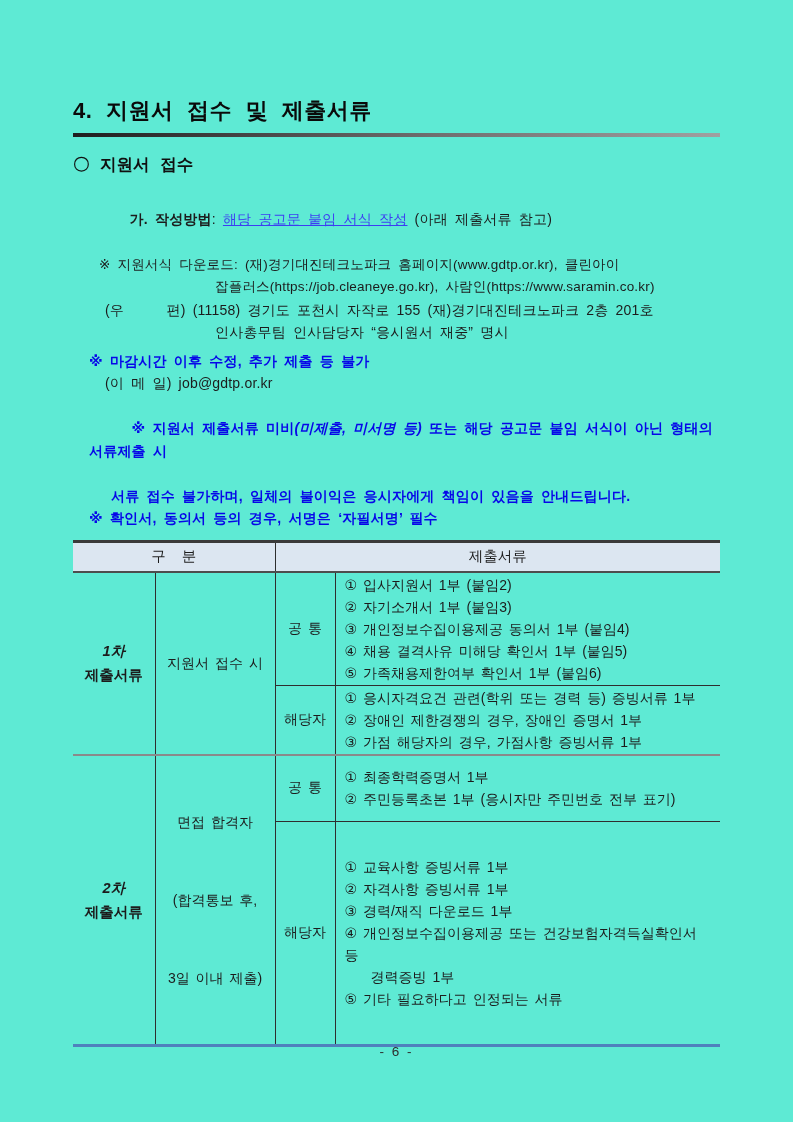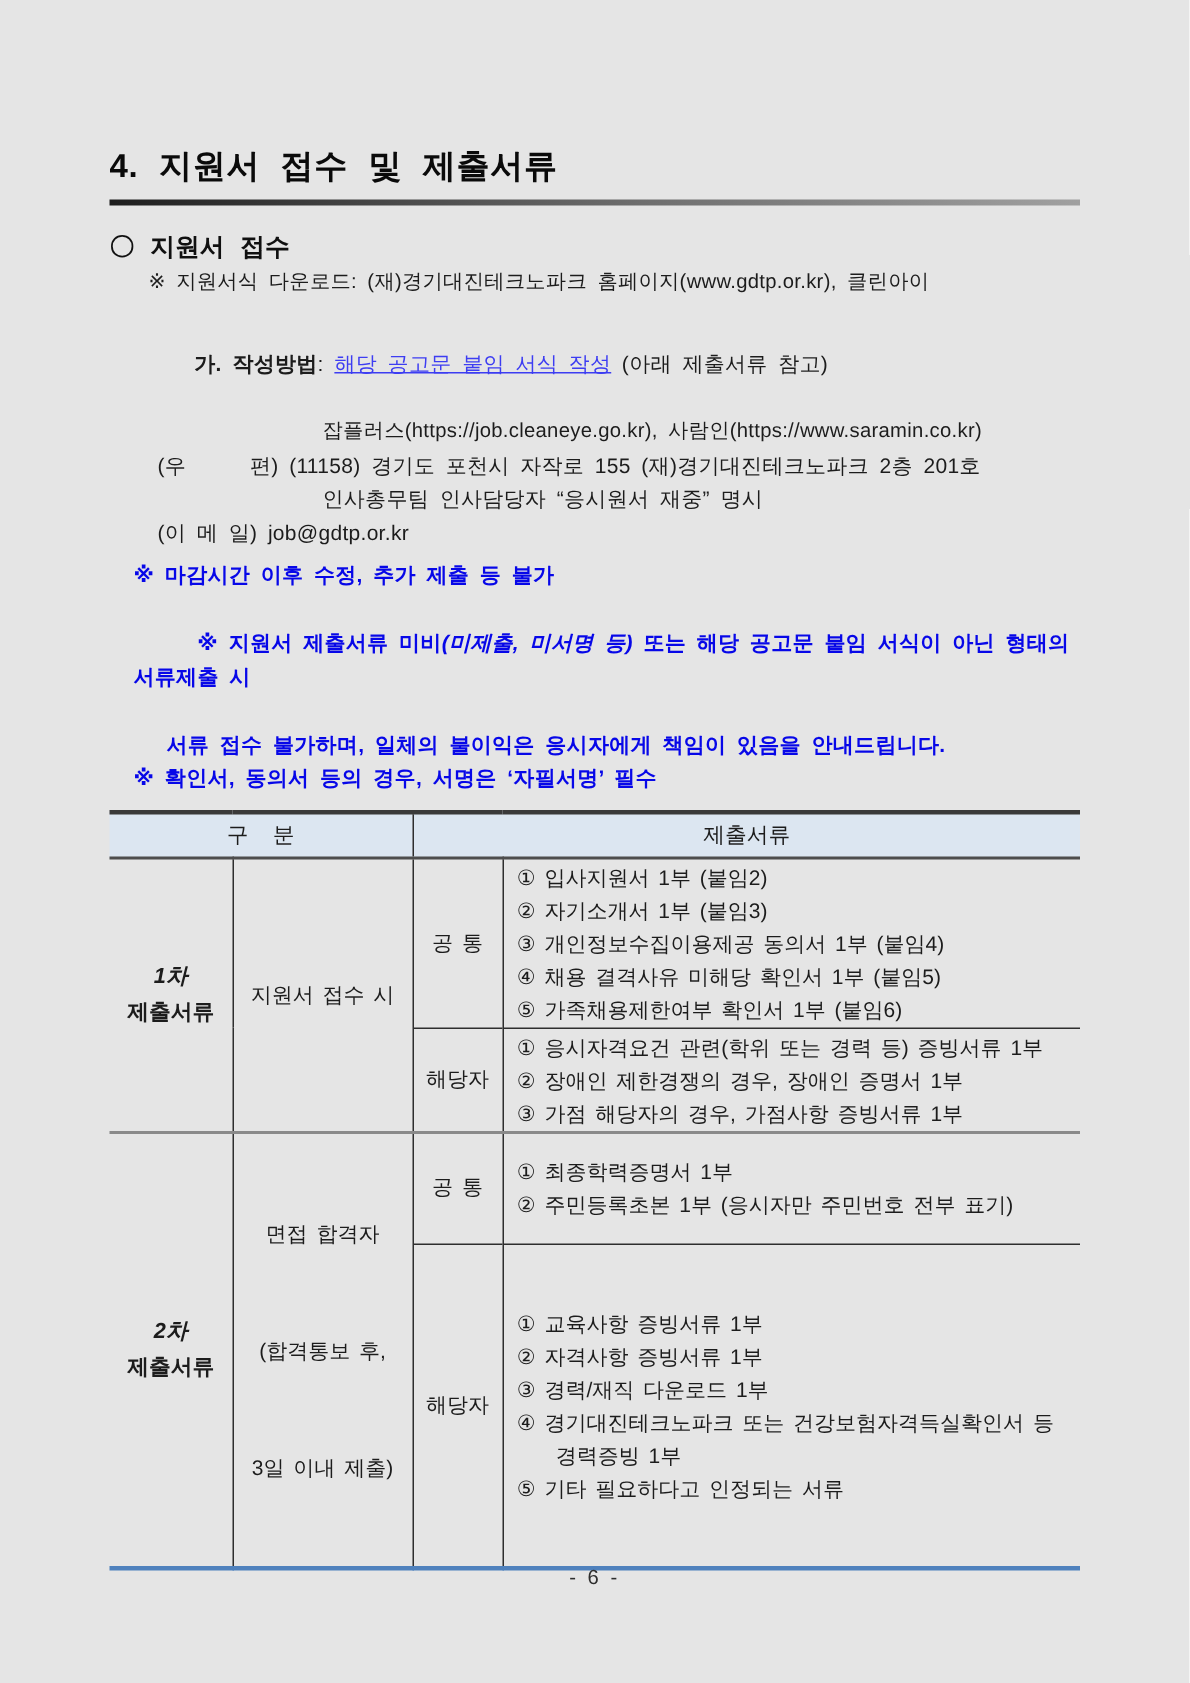--- a/index.html
+++ b/index.html
@@ -1,20 +1,20 @@
 <!DOCTYPE html>
 <html><head>
 <meta charset="utf-8">
 <style>
   html,body { margin:0; padding:0; background:#ffffff; }
   .page {
     position:relative;
     width:793px; height:1122px;
     margin:0 auto;
-    background:#e5e5e5;
+    background:#5eead4;
     font-family:"Liberation Sans","DejaVu Sans",sans-serif;
     color:#1c1c1c;
     overflow:hidden;
   }
   .content { margin:0 73px; width:647px; }
   .t { white-space:pre-wrap; word-spacing:3px; letter-spacing:0.2px; }
 
   .doc-title {
     padding-top:96px;
     font-size:22px; font-weight:bold; color:#0a0a0a;
@@ -83,33 +83,33 @@
 <body>
 
 <div class="page">
   <div class="content">
 
     <div class="doc-title">4. 지원서 접수 및 제출서류</div>
     <div class="title-rule"></div>
 
     <div class="section-heading">〇 지원서 접수</div>
 
-    <div class="line t lvl2 small" style="margin-top:1px;">※ 지원서식 다운로드: (재)경기대진테크노파크 홈페이지(www.gdtp.or.kr), 클린아이</div>
-
     <div class="line t lvl1" style="margin-top:9px;">
       <span class="b">가. 작성방법</span><span>: </span><span class="doc-link">해당 공고문 붙임 서식 작성</span><span> (아래 제출서류 참고)</span>
     </div>
+
+    <div class="line t lvl2 small" style="margin-top:1px;">※ 지원서식 다운로드: (재)경기대진테크노파크 홈페이지(www.gdtp.or.kr), 클린아이</div>
     <div class="line t lvl3 small">잡플러스(https://job.cleaneye.go.kr), 사람인(https://www.saramin.co.kr)</div>
 
 
     <div class="line t lvl2b">(우      편) (11158) 경기도 포천시 자작로 155 (재)경기대진테크노파크 2층 201호</div>
     <div class="line t lvl3">인사총무팀 인사담당자 “응시원서 재중” 명시</div>
+    <div class="line t blue-note" style="margin-top:6px;">※ 마감시간 이후 수정, 추가 제출 등 불가</div>
+
     <div class="line t lvl2b">(이 메 일) job@gdtp.or.kr</div>
-
-    <div class="line t blue-note" style="margin-top:6px;">※ 마감시간 이후 수정, 추가 제출 등 불가</div>
     <div class="line t blue-note">
       <span>※ 지원서 제출서류 미비</span><span class="i">(미제출, 미서명 등)</span><span> 또는 해당 공고문 붙임 서식이 아닌 형태의 서류제출 시</span>
     </div>
     <div class="line t blue-note-cont">서류 접수 불가하며, 일체의 불이익은 응시자에게 책임이 있음을 안내드립니다.</div>
     <div class="line t blue-note">※ 확인서, 동의서 등의 경우, 서명은 ‘자필서명’ 필수</div>
 
 
     <table class="doc-table">
       <colgroup>
         <col style="width:82px">
@@ -164,21 +164,21 @@
             <div class="it">① 최종학력증명서 1부</div>
             <div class="it">② 주민등록초본 1부 (응시자만 주민번호 전부 표기)</div>
           </td>
         </tr>
         <tr class="subrow">
           <td class="type">해당자</td>
           <td class="items">
             <div class="it">① 교육사항 증빙서류 1부</div>
             <div class="it">② 자격사항 증빙서류 1부</div>
             <div class="it">③ 경력/재직 다운로드 1부</div>
-            <div class="it">④ 경기대진테크노파크 또는 건강보험자격득실확인서 등</div>
+            <div class="it">④ 개인정보수집이용제공 또는 건강보험자격득실확인서 등</div>
             <div class="it cont">경력증빙 1부</div>
             <div class="it">⑤ 기타 필요하다고 인정되는 서류</div>
           </td>
         </tr>
       </tbody>
     </table>
 
   </div>
 
   <div class="page-number">- 6 -</div>

